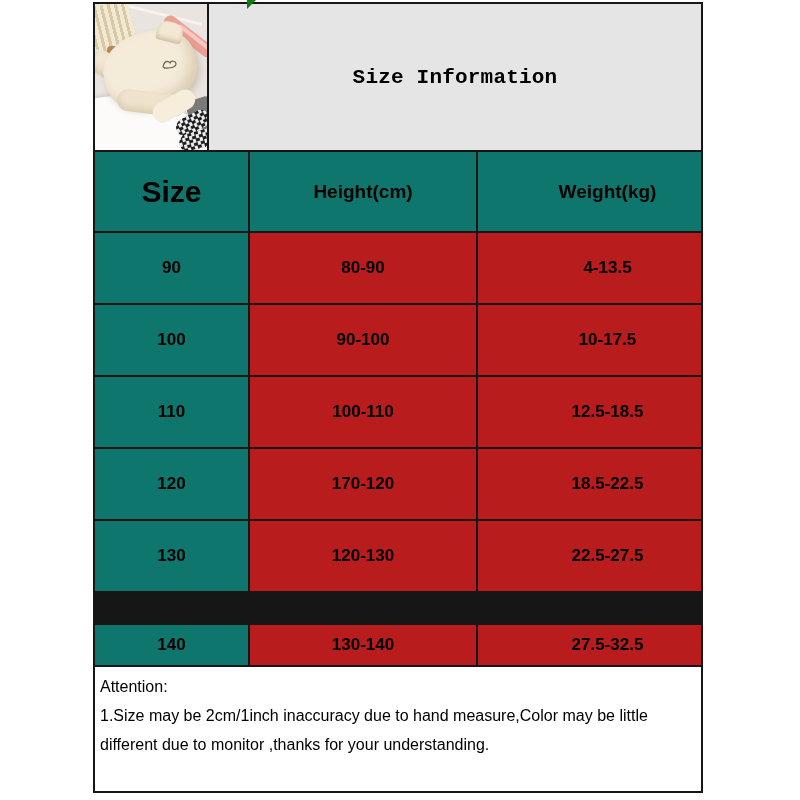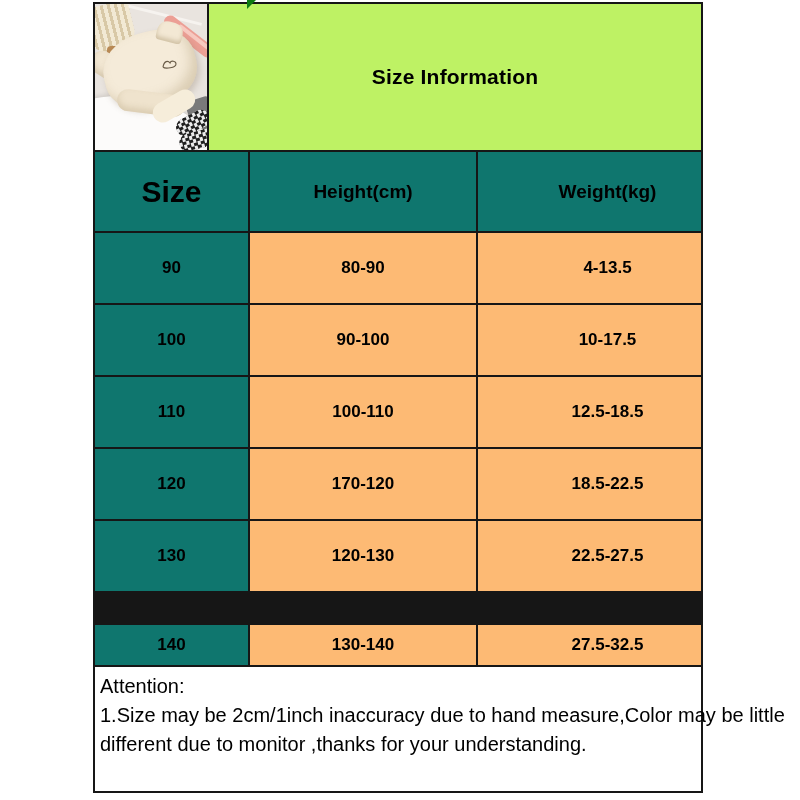--- a/index.html
+++ b/index.html
@@ -9,22 +9,22 @@
     font-family:"Liberation Sans","DejaVu Sans",sans-serif;
     color:#000;
     position:relative;
     overflow:hidden;
   }
   .sheet { position:absolute; left:93px; top:2px; width:610px; }
 
   
   .top-row { display:flex; height:150px; border:2px solid #161616; }
   .title-cell {
-    flex:1; background:#bef264;
-    display:flex; align-items:center; justify-content:center;
+    flex:1; background:#e5e5e5;
+    display:flex; align-items:center; justify-content:center;font-family:Liberation Mono, monospace;
   }
   .title-cell .title { font-size:21px; font-weight:bold; letter-spacing:.2px; }
 
   .corner-marker {
     position:absolute; left:154px; top:-2px; width:9px; height:9px;
     clip-path:polygon(0 0,100% 0,0 100%);
     z-index:5;
   }
 
   
@@ -76,34 +76,34 @@
   
   .size-table {
     display:grid; grid-template-columns:155px 228px 1fr;
     grid-template-rows:81px repeat(6,72px);
     border:2px solid #161616; margin-top:-2px; background:#161616;
   }
   .row { display:contents; }
   .cell {
     display:flex; align-items:center; justify-content:center;
     border-right:2px solid #161616; border-bottom:2px solid #161616;
-    font-weight:bold; font-size:17px; background:#fdba74;
+    font-weight:bold; font-size:17px; background:#b91c1c;
   }
   .row .cell:last-child { border-right:none;padding-left:36px; }
   .row:last-child .cell { border-bottom:none;margin-top:32px; }
   .cell.label { background:#0f766e; }
   .cell.colhead { background:#0f766e; font-size:19px; }
   .cell.size-head { font-size:30px; }
 
   
   .attention {
     border:2px solid #161616; margin-top:-2px; height:128px;
     padding:5px 2px 0 5px; background:#ffffff;
   }
-  .attention .line { font-size:20px; line-height:29px; white-space:nowrap; }
+  .attention .line { font-size:16px; line-height:29px; white-space:nowrap; }
 </style>
 </head>
 <body>
 
 <div class="sheet">
 
   <div class="corner-marker" style="background: rgb(14, 124, 18);"></div>
 
   <div class="top-row">
     <div class="photo">

